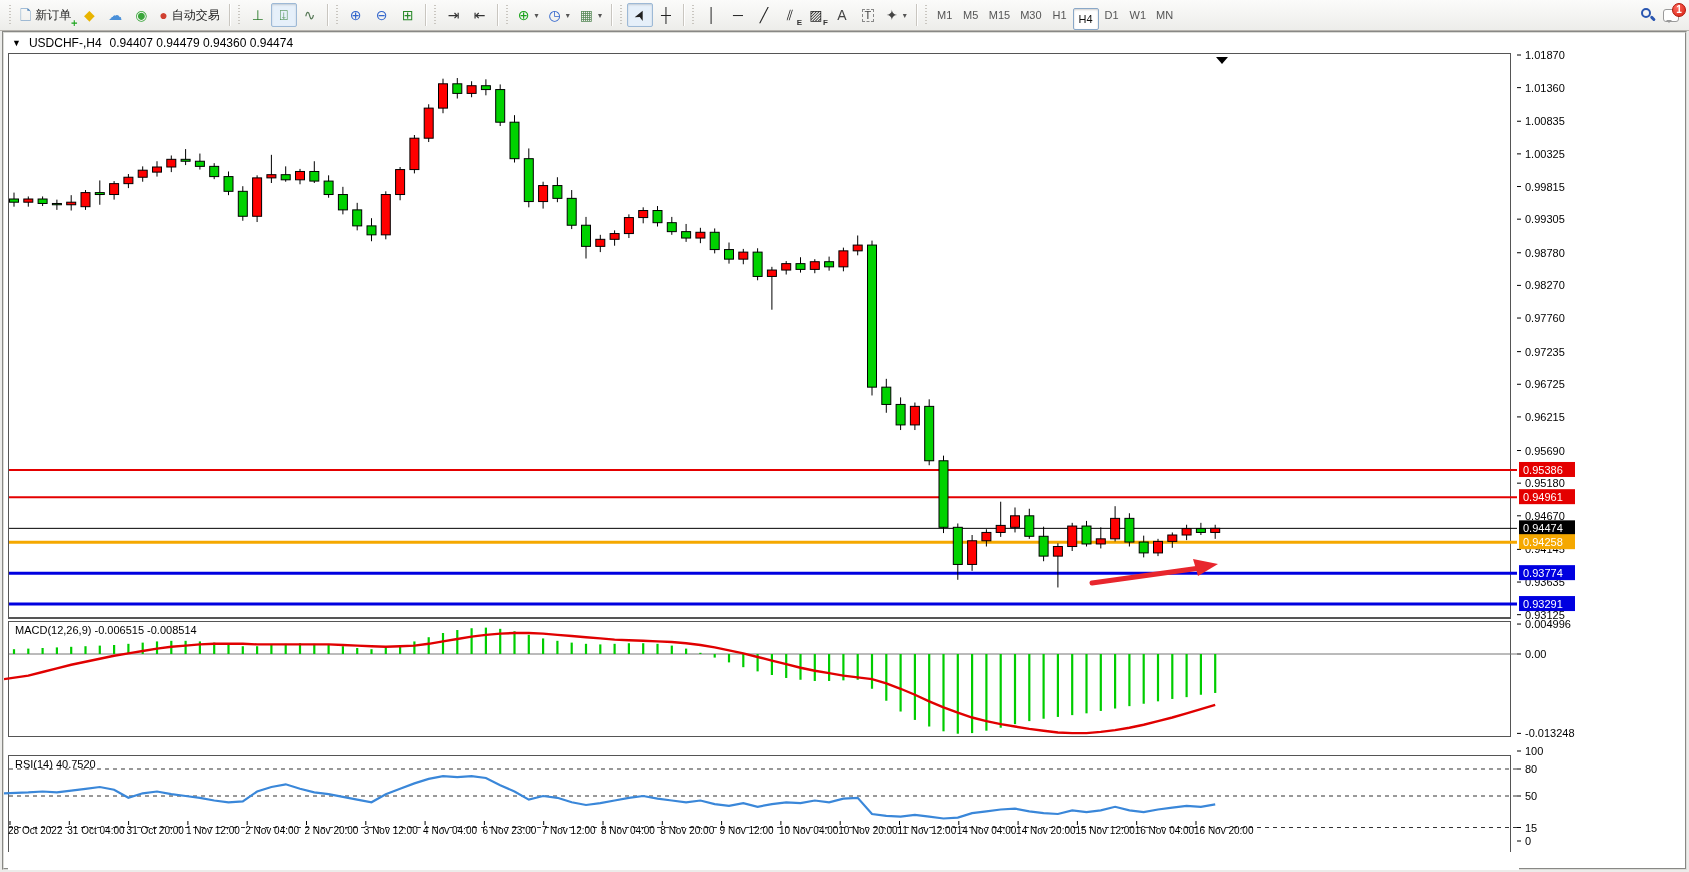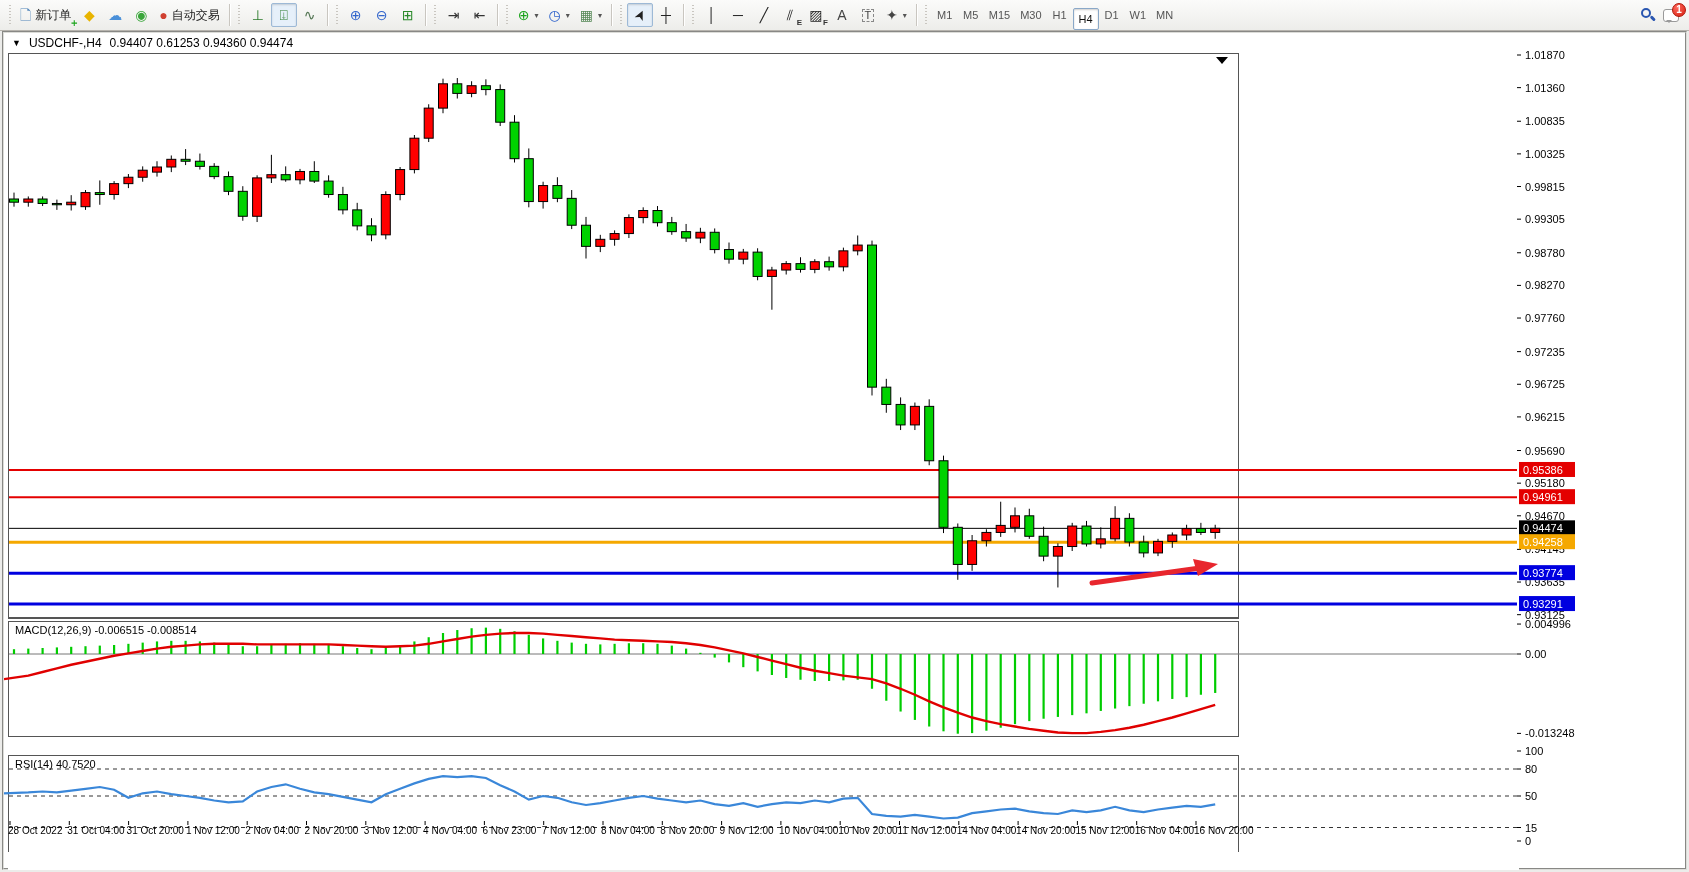--- a/index.html
+++ b/index.html
@@ -37,21 +37,21 @@
   .bubble:after { content:""; position:absolute; left:2px; bottom:-5px; border:3px solid transparent; border-top-color:#9a9a9a; }
   .badge { position:absolute; right:-8px; top:-7px; min-width:14px; height:14px; border-radius:8px;
     background:radial-gradient(circle at 35% 30%, #ff6a5e, #d71f10); color:#fff; font-size:10px; font-weight:bold;
     display:flex; align-items:center; justify-content:center; padding:0 3px; border:1px solid #b01608; }
 
   
   #chartwin { position:absolute; left:2px; top:31px; width:1685px; height:839px;
     background:#fff; border:2px groove #dcdcd8; }
   #title { position:absolute; left:8px; top:3px; font-size:12px; color:#000; display:flex; gap:8px; align-items:center; }
   #title .dd { font-size:9px; color:#000; }
-  .panel { position:absolute; left:4px; width:1231px; border:1px solid #555; background:#fff; }
+  .panel { position:absolute; left:4px; width:1503px; border:1px solid #555; background:#fff; }
   #p-main  { top:20px;  height:566px; border-bottom:2px double #555;}
   #p-macd  { top:588px; height:116px; }
   #p-rsi   { top:722px; height:113px; }
   #timebar { position:absolute; left:4px; top:819px; width:1511px; height:18px; background:#fff; }
   .ind-label { position:absolute; left:6px; top:2px; font-size:11px; color:#000; z-index:5; background:transparent; }
   #chart-svg { position:absolute; left:0; top:0; width:1685px; height:839px; pointer-events:none; }
   .axis-col { position:absolute; left:1516px; top:0; width:169px; height:839px; font-size:11px; color:#000; }
   svg text { font-family:"Liberation Sans", sans-serif; }
 </style>
 </head>
@@ -178,21 +178,21 @@
         <div class="bubble">
           <div class="badge">1</div>
         </div>
       </div>
     </div>
 
   <div id="chartwin">
     <div id="title">
       <span class="dd">▼</span>
       <span>USDCHF-,H4</span>
-      <span>0.94407 0.61253 0.94360 0.94474</span>
+      <span>0.94407 0.94479 0.94360 0.94474</span>
     </div>
 
     <div class="panel" id="p-main"></div>
     <div class="panel" id="p-macd">
       <div class="ind-label">MACD(12,26,9) -0.006515 -0.008514</div>
     </div>
     <div class="panel" id="p-rsi">
       <div class="ind-label">RSI(14) 40.7520</div>
     </div>
     <div id="timebar"></div>

